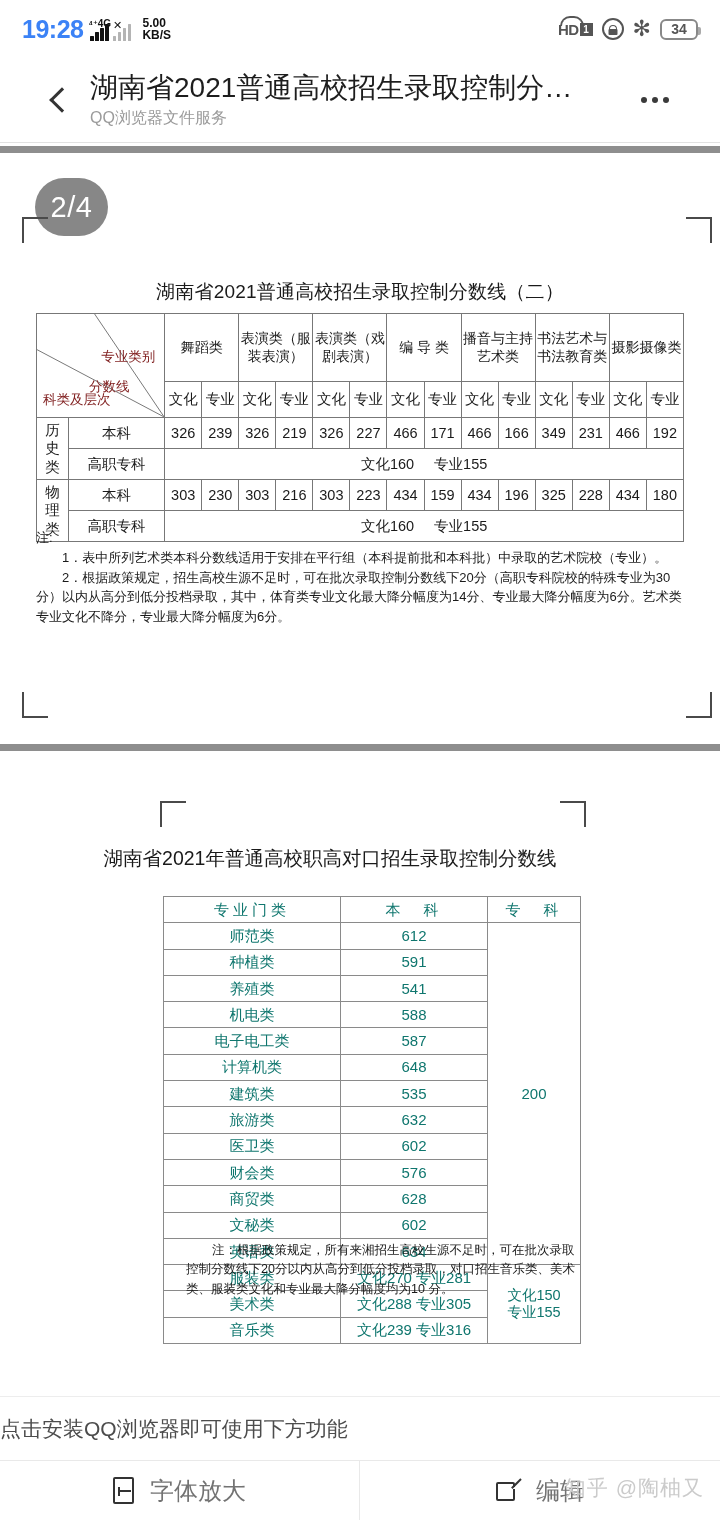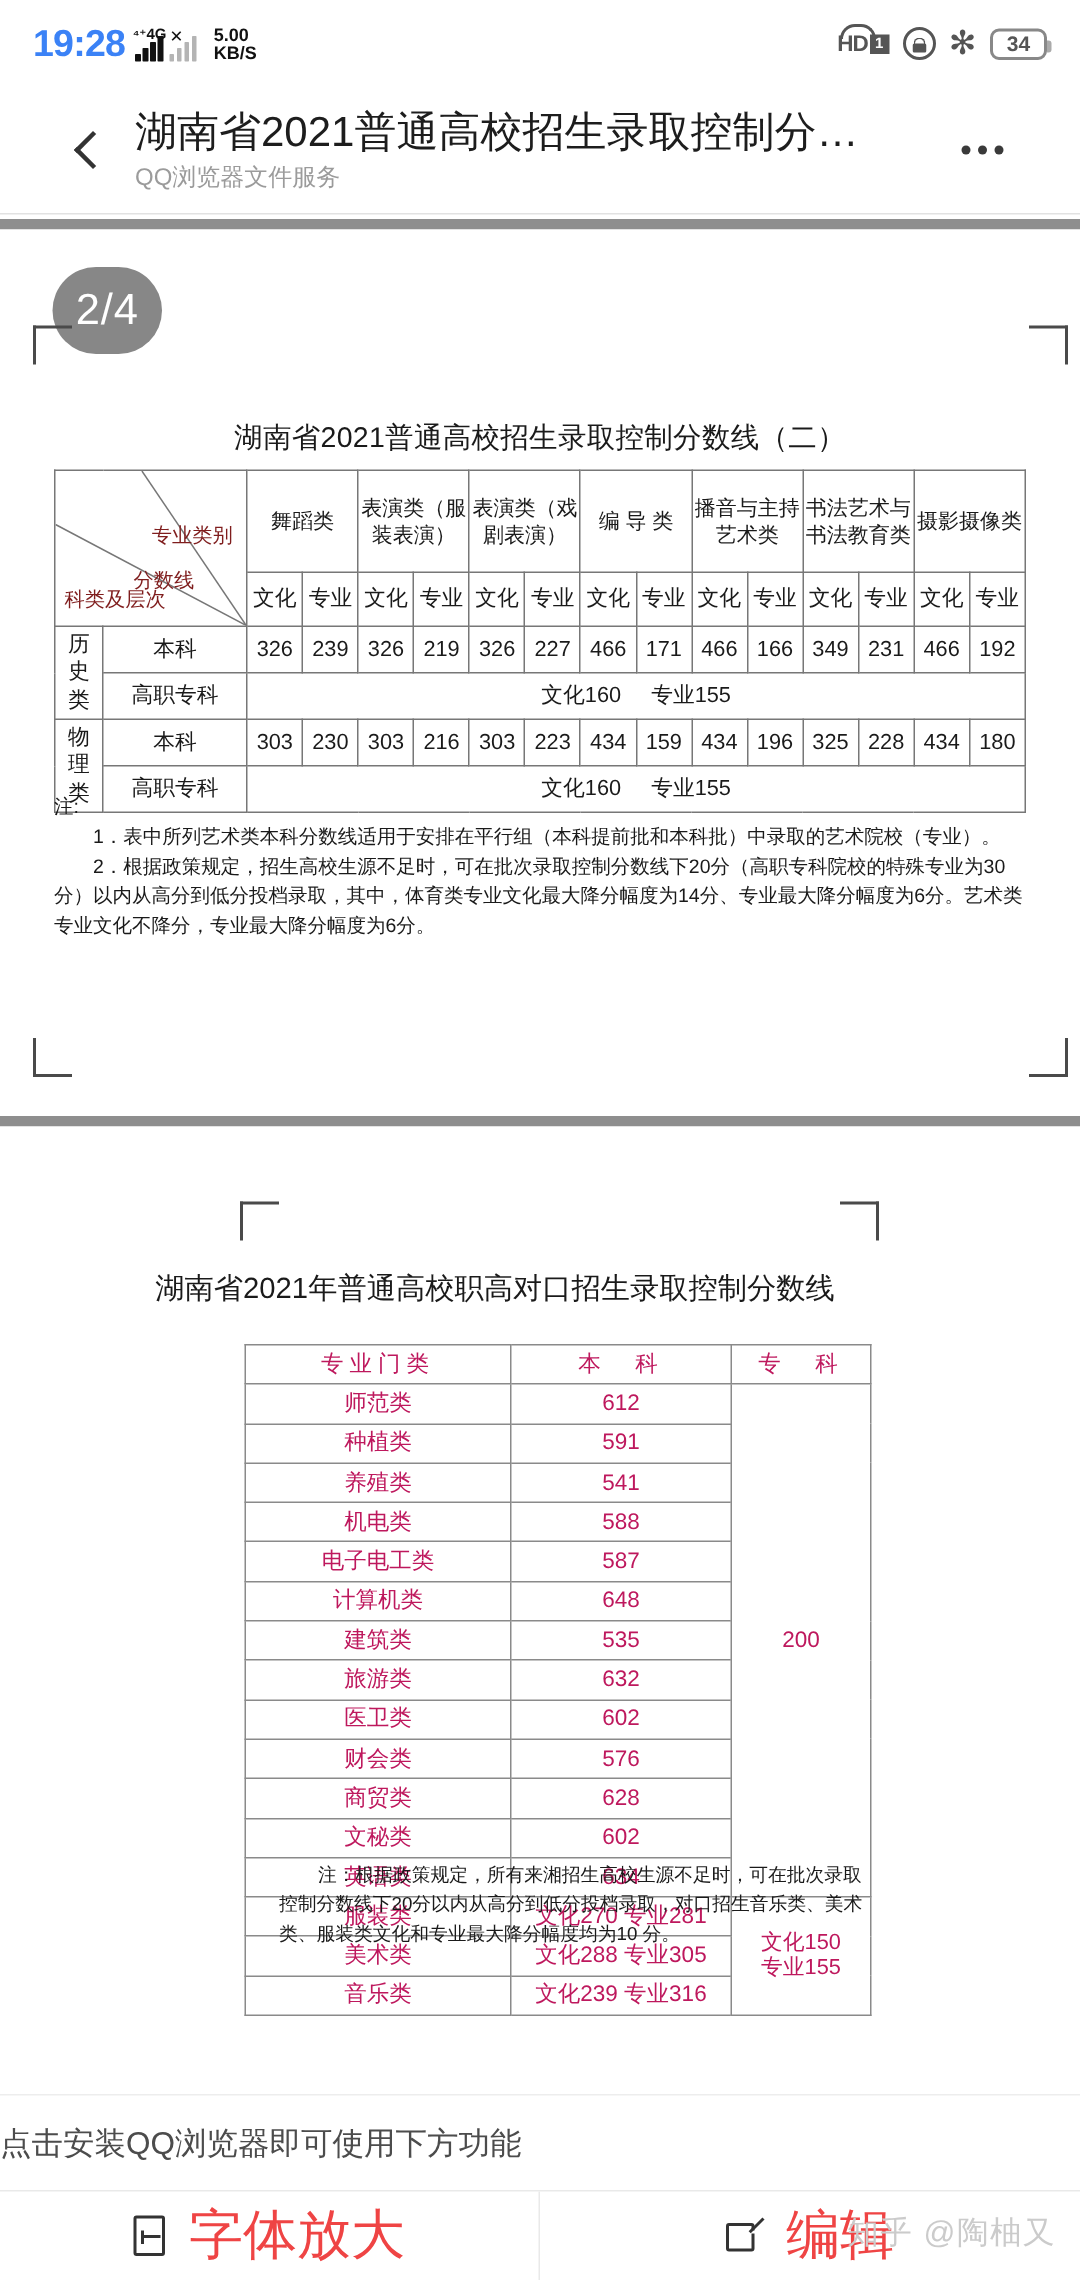--- a/index.html
+++ b/index.html
@@ -93,21 +93,21 @@
   }
   .more-btn i { width: 6px; height: 6px; border-radius: 50%; background: #3a3a3a; display: block; }
   .nav-divider { position: absolute; top: 142px; left: 0; width: 720px; height: 1px; background: #e2e2e2; }
   .page-sep {
     position: absolute; left: 0; width: 720px; height: 7px; background: #8e8e8e;
   }
   .sep-a { top: 146px; }
   .sep-b { top: 744px; }
 
   
-  .doc { position: absolute; left: 0; width: 720px; background: #fff; }
+  .doc { position: absolute; left: 0; width: 720px; background: #fff; border-radius: 32px; }
   .doc-a { top: 153px; height: 591px; }
   .doc-b { top: 751px; height: 645px; }
 
   .pagebadge {
     position: absolute; left: 35px; top: 25px;
     width: 73px; height: 58px; border-radius: 29px;
     background: #878787; color: #fff;
     display: flex; align-items: center; justify-content: center;
     font-size: 29px; letter-spacing: 0.5px;
   }
@@ -154,21 +154,21 @@
   .note1 .itm { display: block; text-indent: 26px; }
 
   
   .t2-title {
     position: absolute; left: 0; width: 660px; top: 94px; text-align: center;
     font-size: 19.5px; color: #1a1a1a;
   }
   table.t2 {
     position: absolute; left: 163px; top: 145px; width: 417px;
     border-collapse: collapse; table-layout: fixed;
-    font-size: 15px; color: #be185d;
+    font-size: 15px; color: #0f766e;
   }
   table.t2 td, table.t2 th {
     border: 1px solid #8a8a8a; text-align: center; vertical-align: middle;
     font-weight: normal; height: 26.3px; padding: 0; line-height: 1.2;
   }
   table.t2 .c-cat { width: 177px; }
   table.t2 .c-ben { width: 147px; }
   table.t2 .c-zhuan { width: 93px; }
   table.t2 .hdr { letter-spacing: 4px; }
   .zk-200 { font-size: 15px; }
@@ -191,21 +191,21 @@
   .toolbar {
     position: absolute; left: 0; top: 1460px; width: 720px; height: 60px;
     display: flex; align-items: center; background: #fff;
     border-top: 1px solid #e9e9e9;
   }
   .tool {
     flex: 1 1 50%; height: 60px; display: flex; align-items: center; justify-content: center;
     gap: 16px;
   }
   .tool:first-child { border-right: 1px solid #e9e9e9; }
-  .tool-label { font-size: 36px; color: #ef4444; }
+  .tool-label { font-size: 24px; color: #737373; }
   .icon-zoomtext {
     width: 21px; height: 27px; border: 2px solid #333; border-radius: 2px;
     position: relative; flex: 0 0 auto;
   }
   .icon-zoomtext::before {
     content: ""; position: absolute; left: 3px; top: 11px; width: 13px; height: 2px; background: #333;
   }
   .icon-zoomtext::after {
     content: ""; position: absolute; left: 3px; top: 7.5px; width: 2px; height: 9px;
     border-left: 2px solid #333; border-top: 0;

